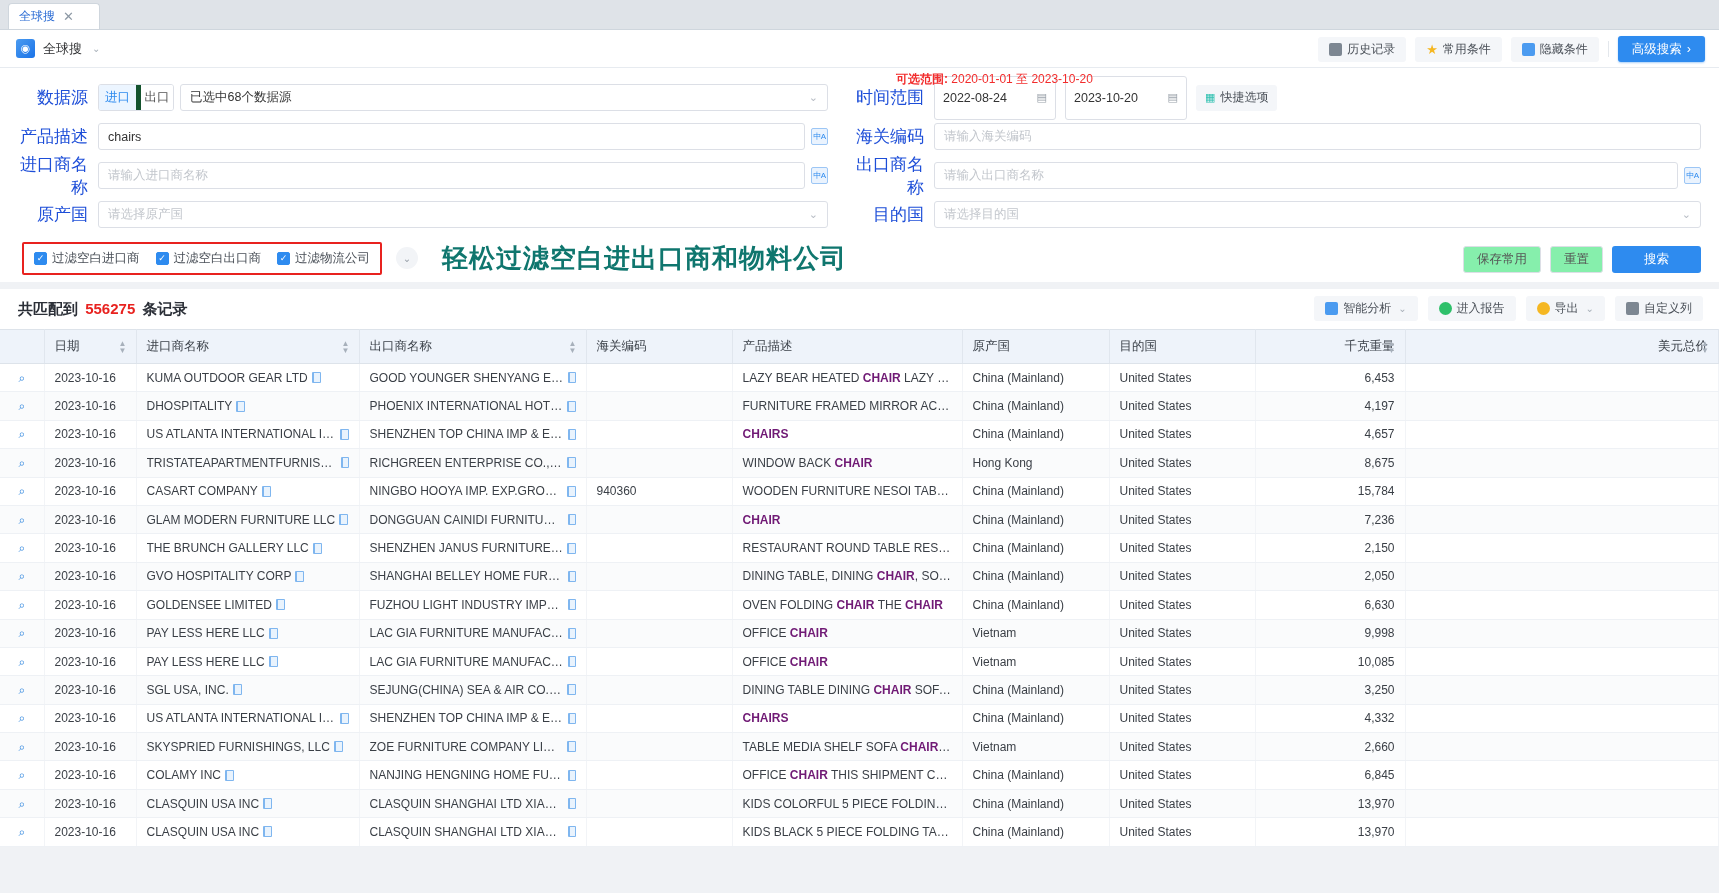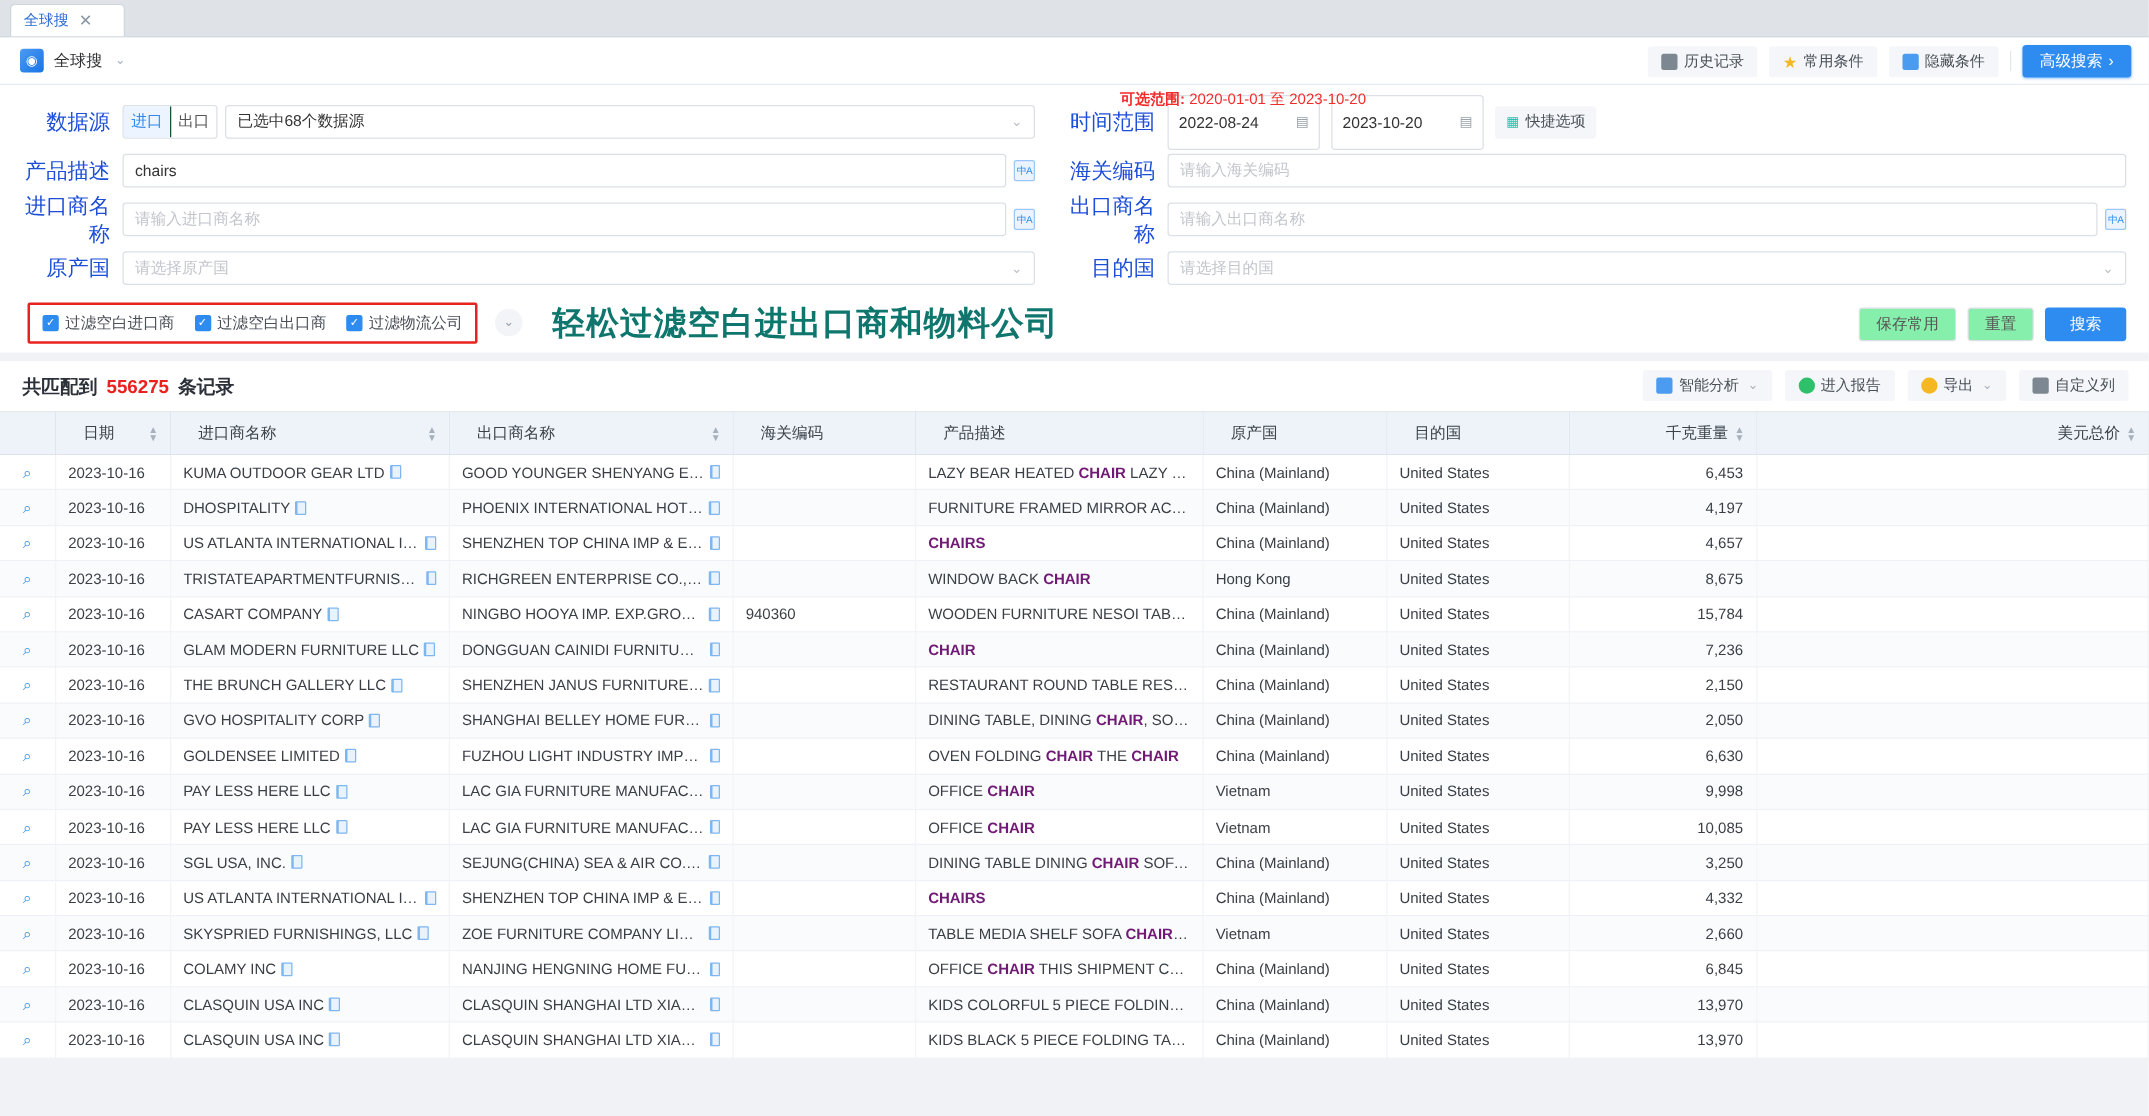--- a/index.html
+++ b/index.html
@@ -61,21 +61,21 @@
   .inp{
     height:27px; border:1px solid #dcdfe6; border-radius:3px; background:#fff;
     display:flex; align-items:center; padding:0 9px; font-size:12.5px; color:#333;
     flex:1; min-width:0;
   }
   .inp.ph{ color:#c2c6cc;}
   .inp .dd{ margin-left:auto; color:#b7bcc4; font-size:11px;}
   .seg{ display:flex; height:27px; border:1px solid #dcdfe6; border-radius:3px; overflow:hidden; flex:none;}
   .seg div{ width:37px; display:flex;align-items:center;justify-content:center; font-size:12.5px; color:#555; background:#fff; cursor:pointer;}
   .seg div.on{ background:#ecf5ff; color:#2e8bef;}
-  .seg div+div{ border-left:1px solid #14532d;}
+  .seg div+div{ border-left:5px solid #14532d;}
   .trans-icon{
     width:17px;height:17px;border:1px solid #9cc6f5; border-radius:2px; background:#eaf3fe;
     color:#2e8bef; font-size:8px; display:flex;align-items:center;justify-content:center;
     flex:none; cursor:pointer; letter-spacing:-0.5px;
   }
   .date-hint{
     position:absolute; font-size:12px; color:#f22c2c; font-weight:bold;
     left:896px; top:3px; white-space:nowrap;
   }
   .date-hint .dt{ color:#f22c2c; font-weight:normal;}
@@ -109,35 +109,35 @@
   .annot{
     font-size:26px; font-weight:bold; color:#0f766e; margin-left:24px;
     white-space:nowrap; letter-spacing:1px;
   }
   .chk-actions{ position:absolute; right:18px; top:8px; display:flex; gap:9px; align-items:center;}
   .obtn{
     height:27px; padding:0 13px; border:1px solid #dcdfe6; border-radius:3px; background:#86efac;
     display:flex;align-items:center; font-size:12.5px; color:#555; cursor:pointer;
   }
   .sbtn{
-    height:27px; padding:0 20px; border-radius:3px; background:#2e8bef; color:#fff;
+    height:27px; padding:0 32px; border-radius:3px; background:#2e8bef; color:#fff;
     display:flex;align-items:center;font-size:12.5px;cursor:pointer;
   }
 
   
   .results{ background:#fff; margin-top:7px; padding:0 0 0 0; position:relative;}
   .res-head{ height:40px; display:flex; align-items:center; padding:0 18px; position:relative;}
   .res-count{ font-size:15px; color:#2c3038; font-weight:bold;}
   .res-count .num{ color:#e8221f; padding:0 3px;}
   .res-tools{ position:absolute; right:16px; top:7px; display:flex; gap:10px; align-items:center;}
 
   table{ width:100%; border-collapse:collapse; table-layout:fixed;}
   thead th{
     background:#eef3fa; height:34px; font-weight:normal; font-size:12.5px; color:#3c424a;
-    text-align:left; padding:0 22px; border-right:1px solid #e0e6ee; border-bottom:1px solid #dde3ea;
+    text-align:left; padding:0 10px; border-right:1px solid #e0e6ee; border-bottom:1px solid #dde3ea;
     border-top:1px solid #dde3ea;
     white-space:nowrap; position:relative;
   }
   thead th .sort{ position:absolute; right:9px; top:50%; transform:translateY(-50%); color:#a7b0bb; font-size:8px; line-height:7px;}
   tbody td{
     height:28.4px; font-size:12px; color:#3a3f46; padding:0 10px;
     border-bottom:1px solid #eef1f5; border-right:1px solid #f2f4f7;
     overflow:hidden; white-space:nowrap; text-overflow:ellipsis;
   }
   tbody tr:nth-child(even){ background:#fafbfc;}

